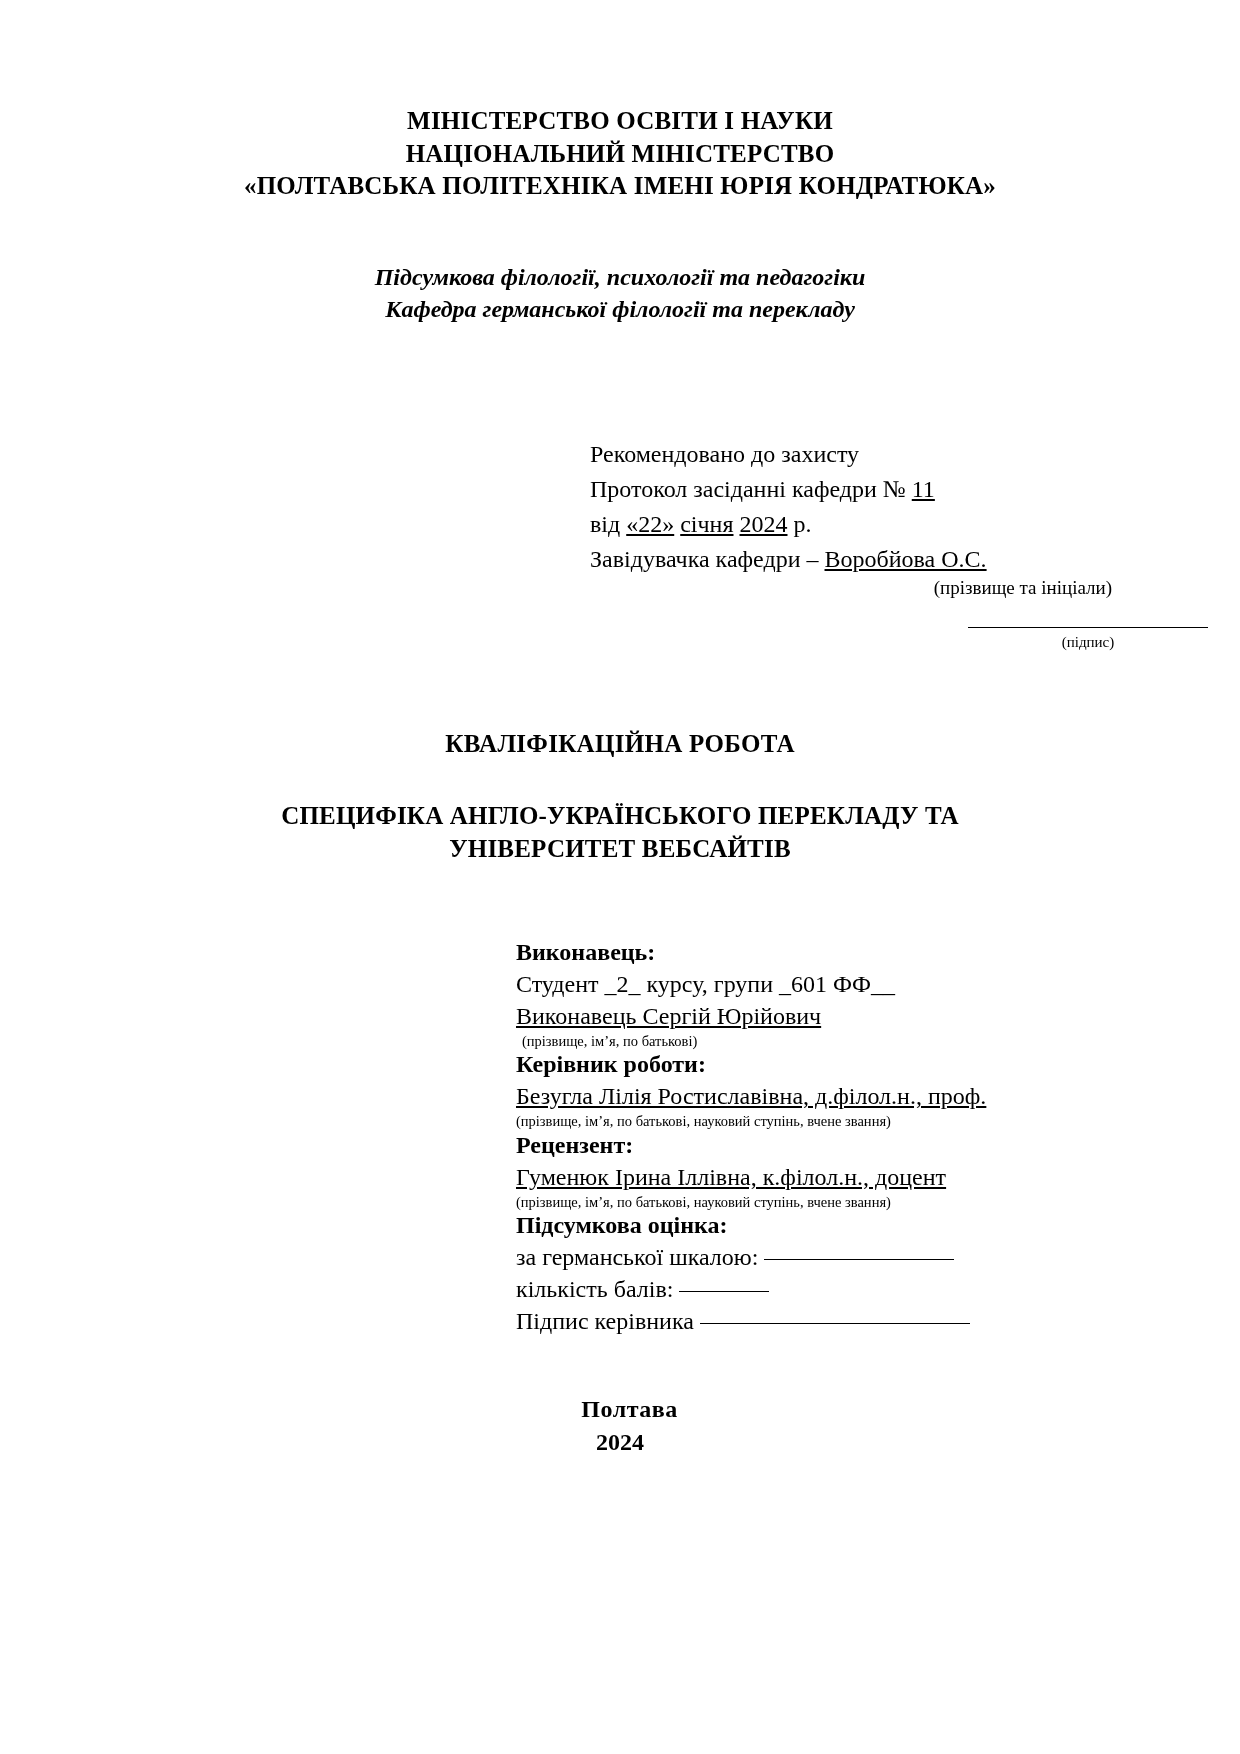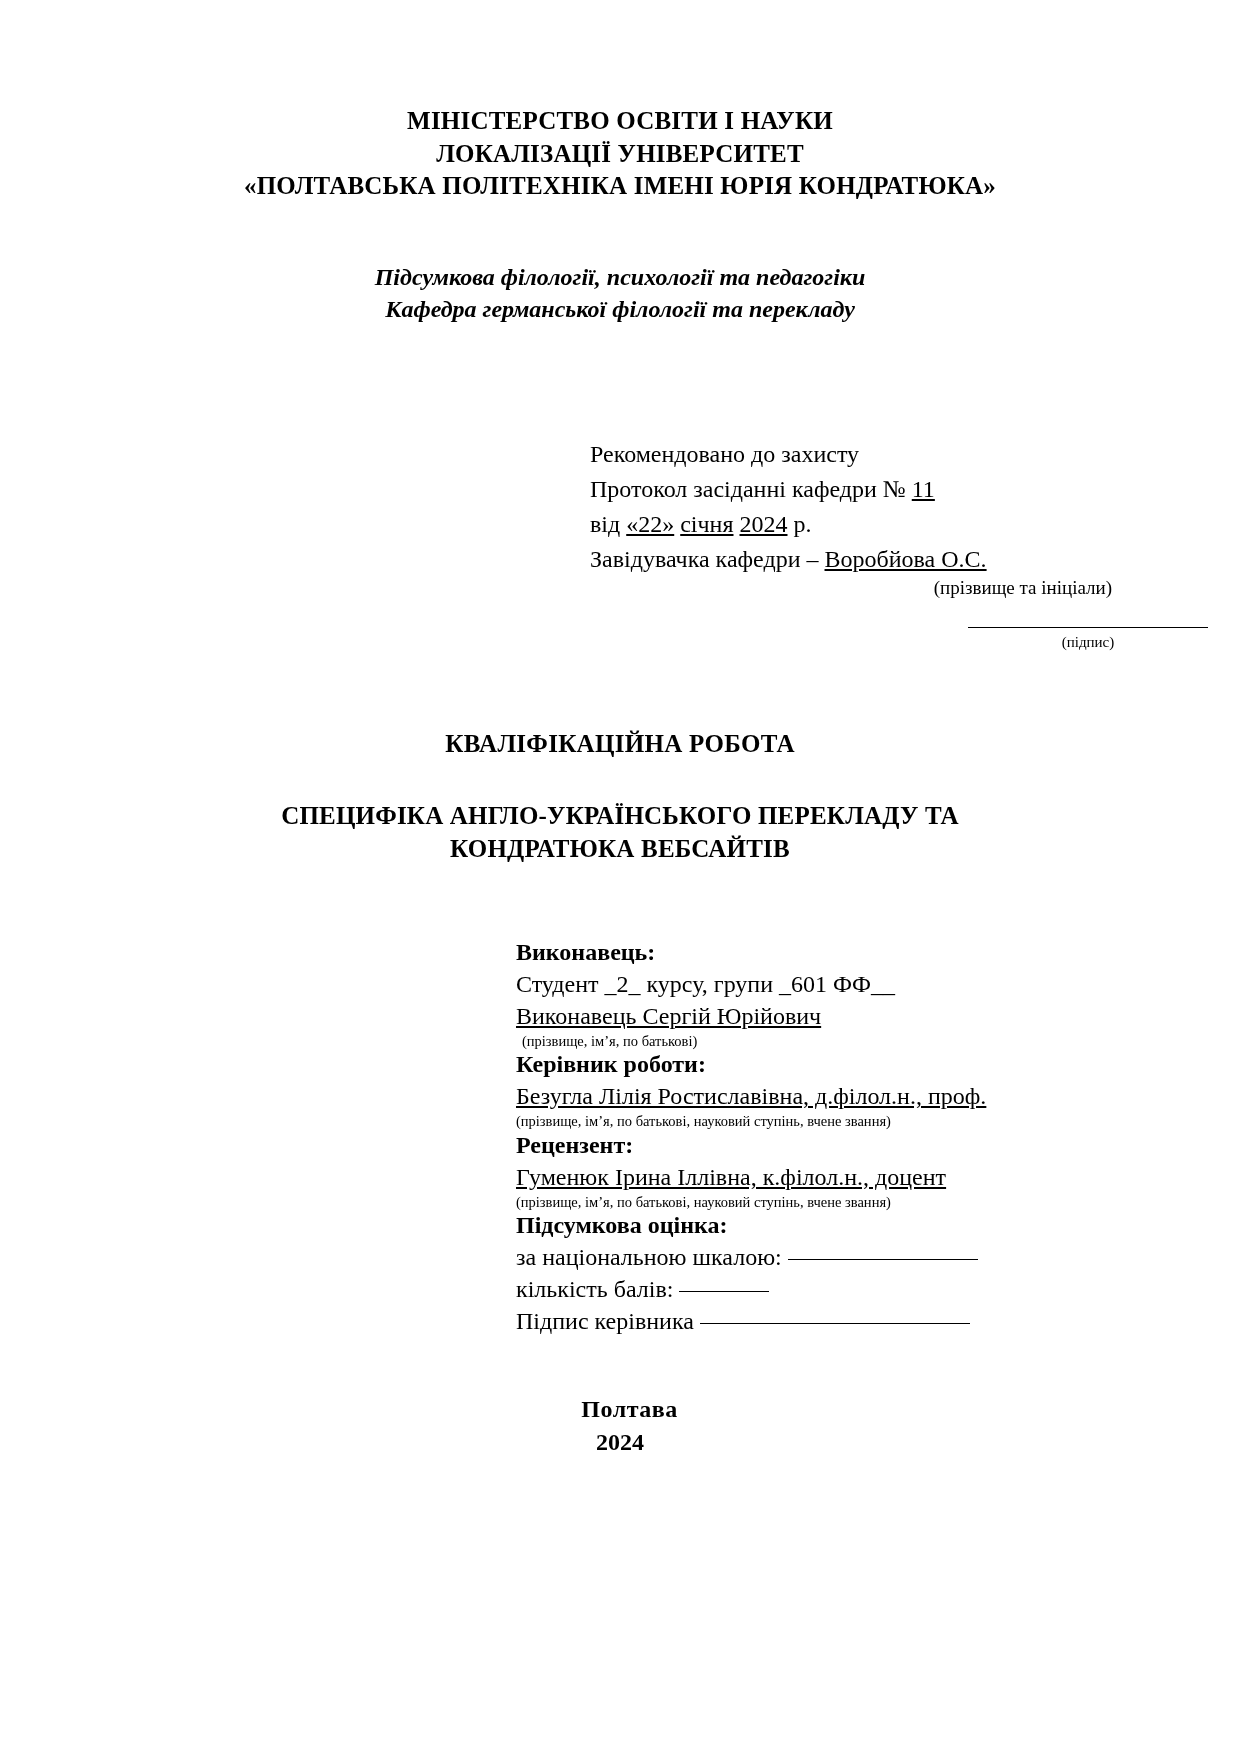--- a/index.html
+++ b/index.html
@@ -141,21 +141,21 @@
   }
   .footer .city { letter-spacing: 0.5px; padding-left: 19px; }
 </style>
 </head>
 <body>
 
 <div class="page">
 
   <div class="org-block">
     <div class="org-line">МІНІСТЕРСТВО ОСВІТИ І НАУКИ</div>
-    <div class="org-line">ЛОКАЛІЗАЦІЇ УНІВЕРСИТЕТ</div>
+    <div class="org-line">НАЦІОНАЛЬНИЙ МІНІСТЕРСТВО</div>
     <div class="org-line">«ПОЛТАВСЬКА ПОЛІТЕХНІКА ІМЕНІ ЮРІЯ КОНДРАТЮКА»</div>
   </div>
 
   <div class="faculty-block">
     <div>Підсумкова філології, психології та педагогіки</div>
     <div>Кафедра германської філології та перекладу</div>
   </div>
 
   <div class="approval">
     <div class="line">Рекомендовано до захисту</div>
@@ -176,21 +176,21 @@
     </div>
     <div class="small-note note-right">(прізвище та ініціали)</div>
     <div class="sig-line"></div>
     <div class="sig-caption">(підпис)</div>
   </div>
 
   <div class="doc-kind">КВАЛІФІКАЦІЙНА РОБОТА</div>
 
   <div class="doc-title">
     <div>СПЕЦИФІКА АНГЛО-УКРАЇНСЬКОГО ПЕРЕКЛАДУ ТА</div>
-    <div>КОНДРАТЮКА ВЕБСАЙТІВ</div>
+    <div>УНІВЕРСИТЕТ ВЕБСАЙТІВ</div>
   </div>
 
   <div class="authors">
     <div class="row bold">Виконавець:</div>
     <div class="row">
       <span>Студент</span>
       <span>_2_</span>
       <span>курсу, групи</span>
       <span>_601 ФФ__</span>
     </div>
@@ -200,21 +200,21 @@
     <div class="row bold">Керівник роботи:</div>
     <div class="row u">Безугла Лілія Ростиславівна, д.філол.н., проф.</div>
     <div class="tiny">(прізвище, ім’я, по батькові, науковий ступінь, вчене звання)</div>
 
     <div class="row bold">Рецензент:</div>
     <div class="row u">Гуменюк Ірина Іллівна, к.філол.н., доцент</div>
     <div class="tiny">(прізвище, ім’я, по батькові, науковий ступінь, вчене звання)</div>
 
     <div class="row bold">Підсумкова оцінка:</div>
     <div class="row">
-      <span>за національною шкалою:</span>
+      <span>за германської шкалою:</span>
       <span class="blank-line-long"></span>
     </div>
     <div class="row">
       <span>кількість балів:</span>
       <span class="blank-line-mid"></span>
     </div>
     <div class="row">
       <span>Підпис керівника</span>
       <span class="blank-line-xl"></span>
     </div>

